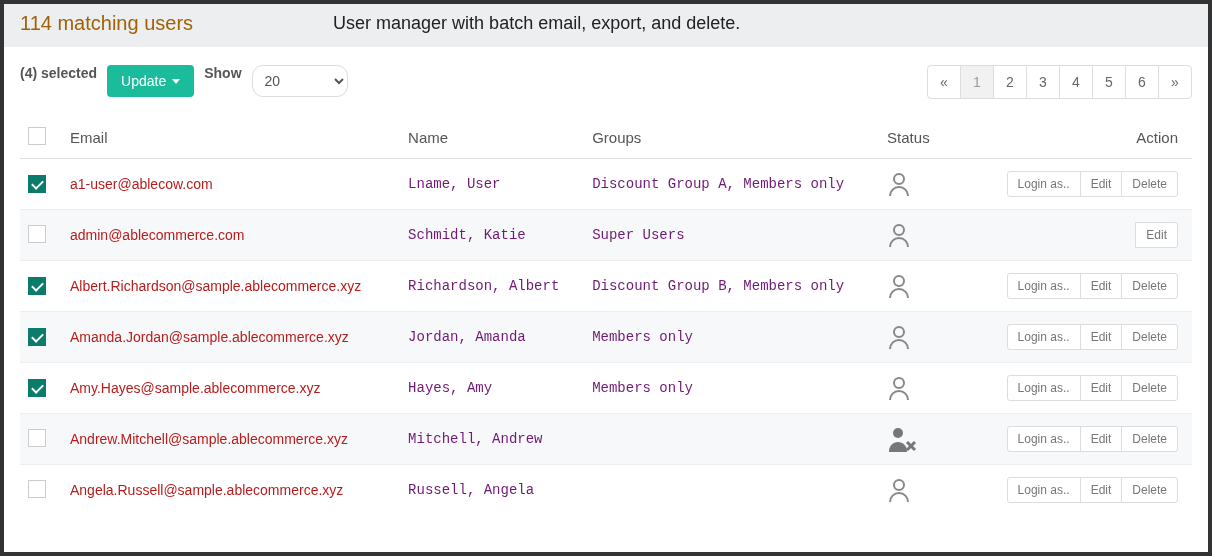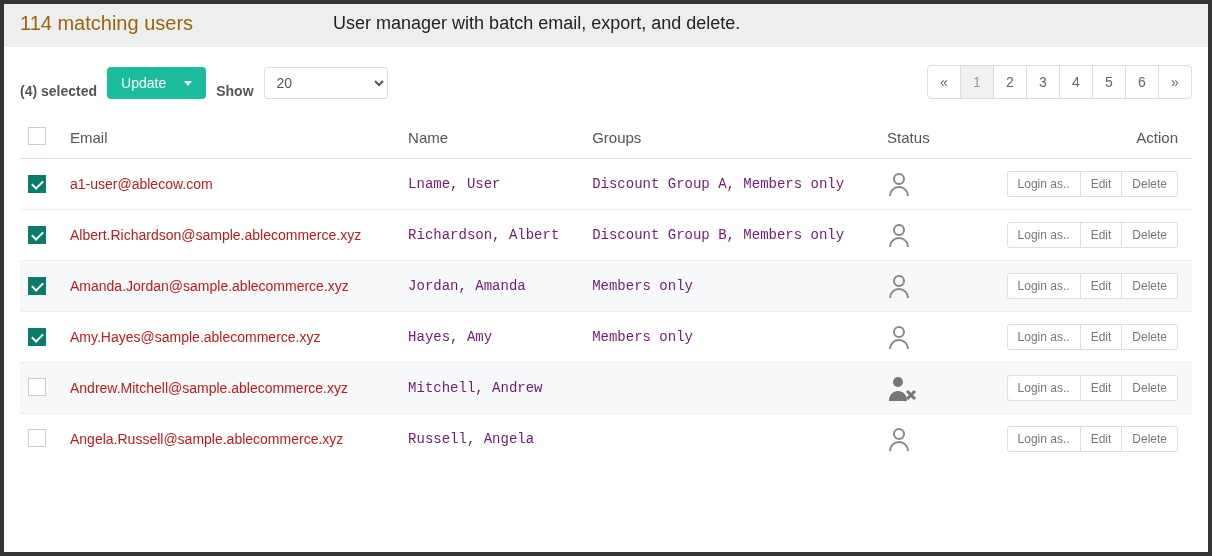--- a/index.html
+++ b/index.html
@@ -28,50 +28,50 @@
     .header-title {
       color: #222;
       font-size: 18px;
       font-weight: 400;
       flex: 1;
       padding-left: 120px;
     }
     .content { padding: 18px 16px 0 16px; }
     .toolbar {
       display: flex;
-      align-items: flex-end;
+      align-items: flex-start;
       gap: 10px;
       margin-bottom: 18px;
     }
     .selected-label { color: #555; font-weight: 700; }
     .btn-update {
       background: #1abc9c;
       color: #fff;
       border: none;
       padding: 8px 14px;
       border-radius: 4px;
       font-size: 14px;
       cursor: pointer;
       display: inline-flex;
       align-items: center;
-      gap: 18px;
+      gap: 6px;
     }
     .caret-down {
       width: 0; height: 0;
       border-left: 4px solid transparent;
       border-right: 4px solid transparent;
       border-top: 5px solid #fff;
     }
     .show-label { color: #555; font-weight: 700; }
     .page-size {
       border: 1px solid #ddd;
       padding: 6px 8px;
-      border-radius: 3px;
-      background: #fff;
-      width: 124px;
+      border-radius: 11px;
+      background: #fff;
+      width: 96px;
       font-size: 14px;
       color: #555;
     }
     .spacer { flex: 1; }
     .pager { display: flex; }
     .pager button {
       border: 1px solid #ddd;
       background: #fff;
       color: #666;
       width: 34px; height: 34px;
@@ -187,20 +187,33 @@
           <td class="name-cell">Lname, User</td>
           <td class="groups-cell">Discount Group A, Members only</td>
           <td class="status-cell">
             <svg width="24" height="26" viewBox="0 0 24 26" fill="none" stroke="#888" stroke-width="2">
               <circle cx="12" cy="8" r="5"></circle>
               <path d="M3 25c0-5 4-9 9-9s9 4 9 9"></path>
             </svg>
           </td>
           <td class="action-cell"><button class="btn-sm">Login as..</button><button class="btn-sm">Edit</button><button class="btn-sm">Delete</button></td>
         </tr>
+        <tr class="striped">
+          <td><span class="chk"></span></td>
+          <td><a class="email-link" href="#">admin@ablecommerce.com</a></td>
+          <td class="name-cell">Schmidt, Katie</td>
+          <td class="groups-cell">Super Users</td>
+          <td class="status-cell">
+            <svg width="24" height="26" viewBox="0 0 24 26" fill="none" stroke="#888" stroke-width="2">
+              <circle cx="12" cy="8" r="5"></circle>
+              <path d="M3 25c0-5 4-9 9-9s9 4 9 9"></path>
+            </svg>
+          </td>
+          <td class="action-cell"><button class="btn-sm">Edit</button></td>
+        </tr>
         <tr>
           <td><span class="chk checked"></span></td>
           <td><a class="email-link" href="#">Albert.Richardson@sample.ablecommerce.xyz</a></td>
           <td class="name-cell">Richardson, Albert</td>
           <td class="groups-cell">Discount Group B, Members only</td>
           <td class="status-cell">
             <svg width="24" height="26" viewBox="0 0 24 26" fill="none" stroke="#888" stroke-width="2">
               <circle cx="12" cy="8" r="5"></circle>
               <path d="M3 25c0-5 4-9 9-9s9 4 9 9"></path>
             </svg>

